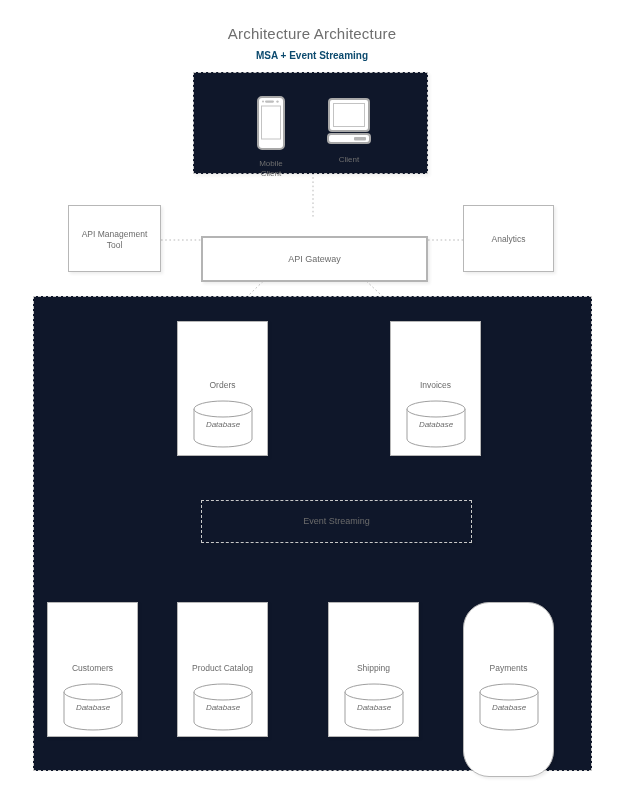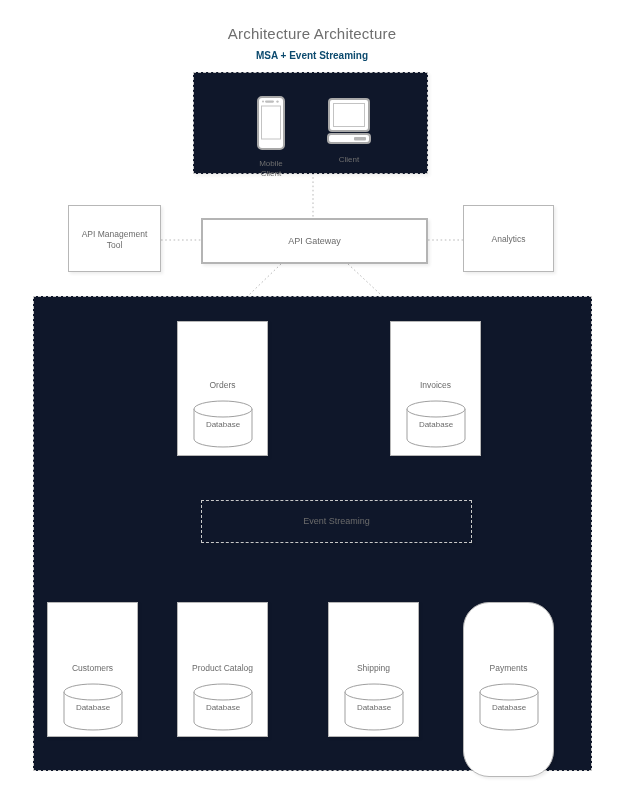--- a/index.html
+++ b/index.html
@@ -77,20 +77,21 @@
     text-align: center;
     font-size: 8.5px;
     color: #6b6b6b;
     line-height: 11px;
   }
   
   .db {
     position: absolute;
     width: 62px;
     height: 48px;
+    font-style: italic;
   }
   .db svg { display:block; }
   .db-text {
     position: absolute;
     left: 0;
     top: 20px;
     width: 100%;
     text-align: center;
     font-size: 8px;
     color: #6b6b6b;
@@ -170,21 +171,21 @@
     </div>
   </div>
 
   <div class="box" style="left:68px; top:205px; width:93px; height:67px;">
     <div class="box-label" style="top:23px;">
       <div>API Management</div>
       <div>Tool</div>
     </div>
   </div>
 
-  <div class="box box-strong" style="left:201px; top:218px; width:227px; height:46px;">
+  <div class="box box-strong" style="left:201px; top:236px; width:227px; height:46px;">
     <div class="box-label" style="top:16px; font-size:9px;">API Gateway</div>
   </div>
 
   <div class="box" style="left:463px; top:205px; width:91px; height:67px;">
     <div class="box-label" style="top:28px;">Analytics</div>
   </div>
 
   <div class="group" style="left:33px; top:296px; width:559px; height:475px;"></div>
 
   <div class="box" style="left:177px; top:321px; width:91px; height:135px;">

